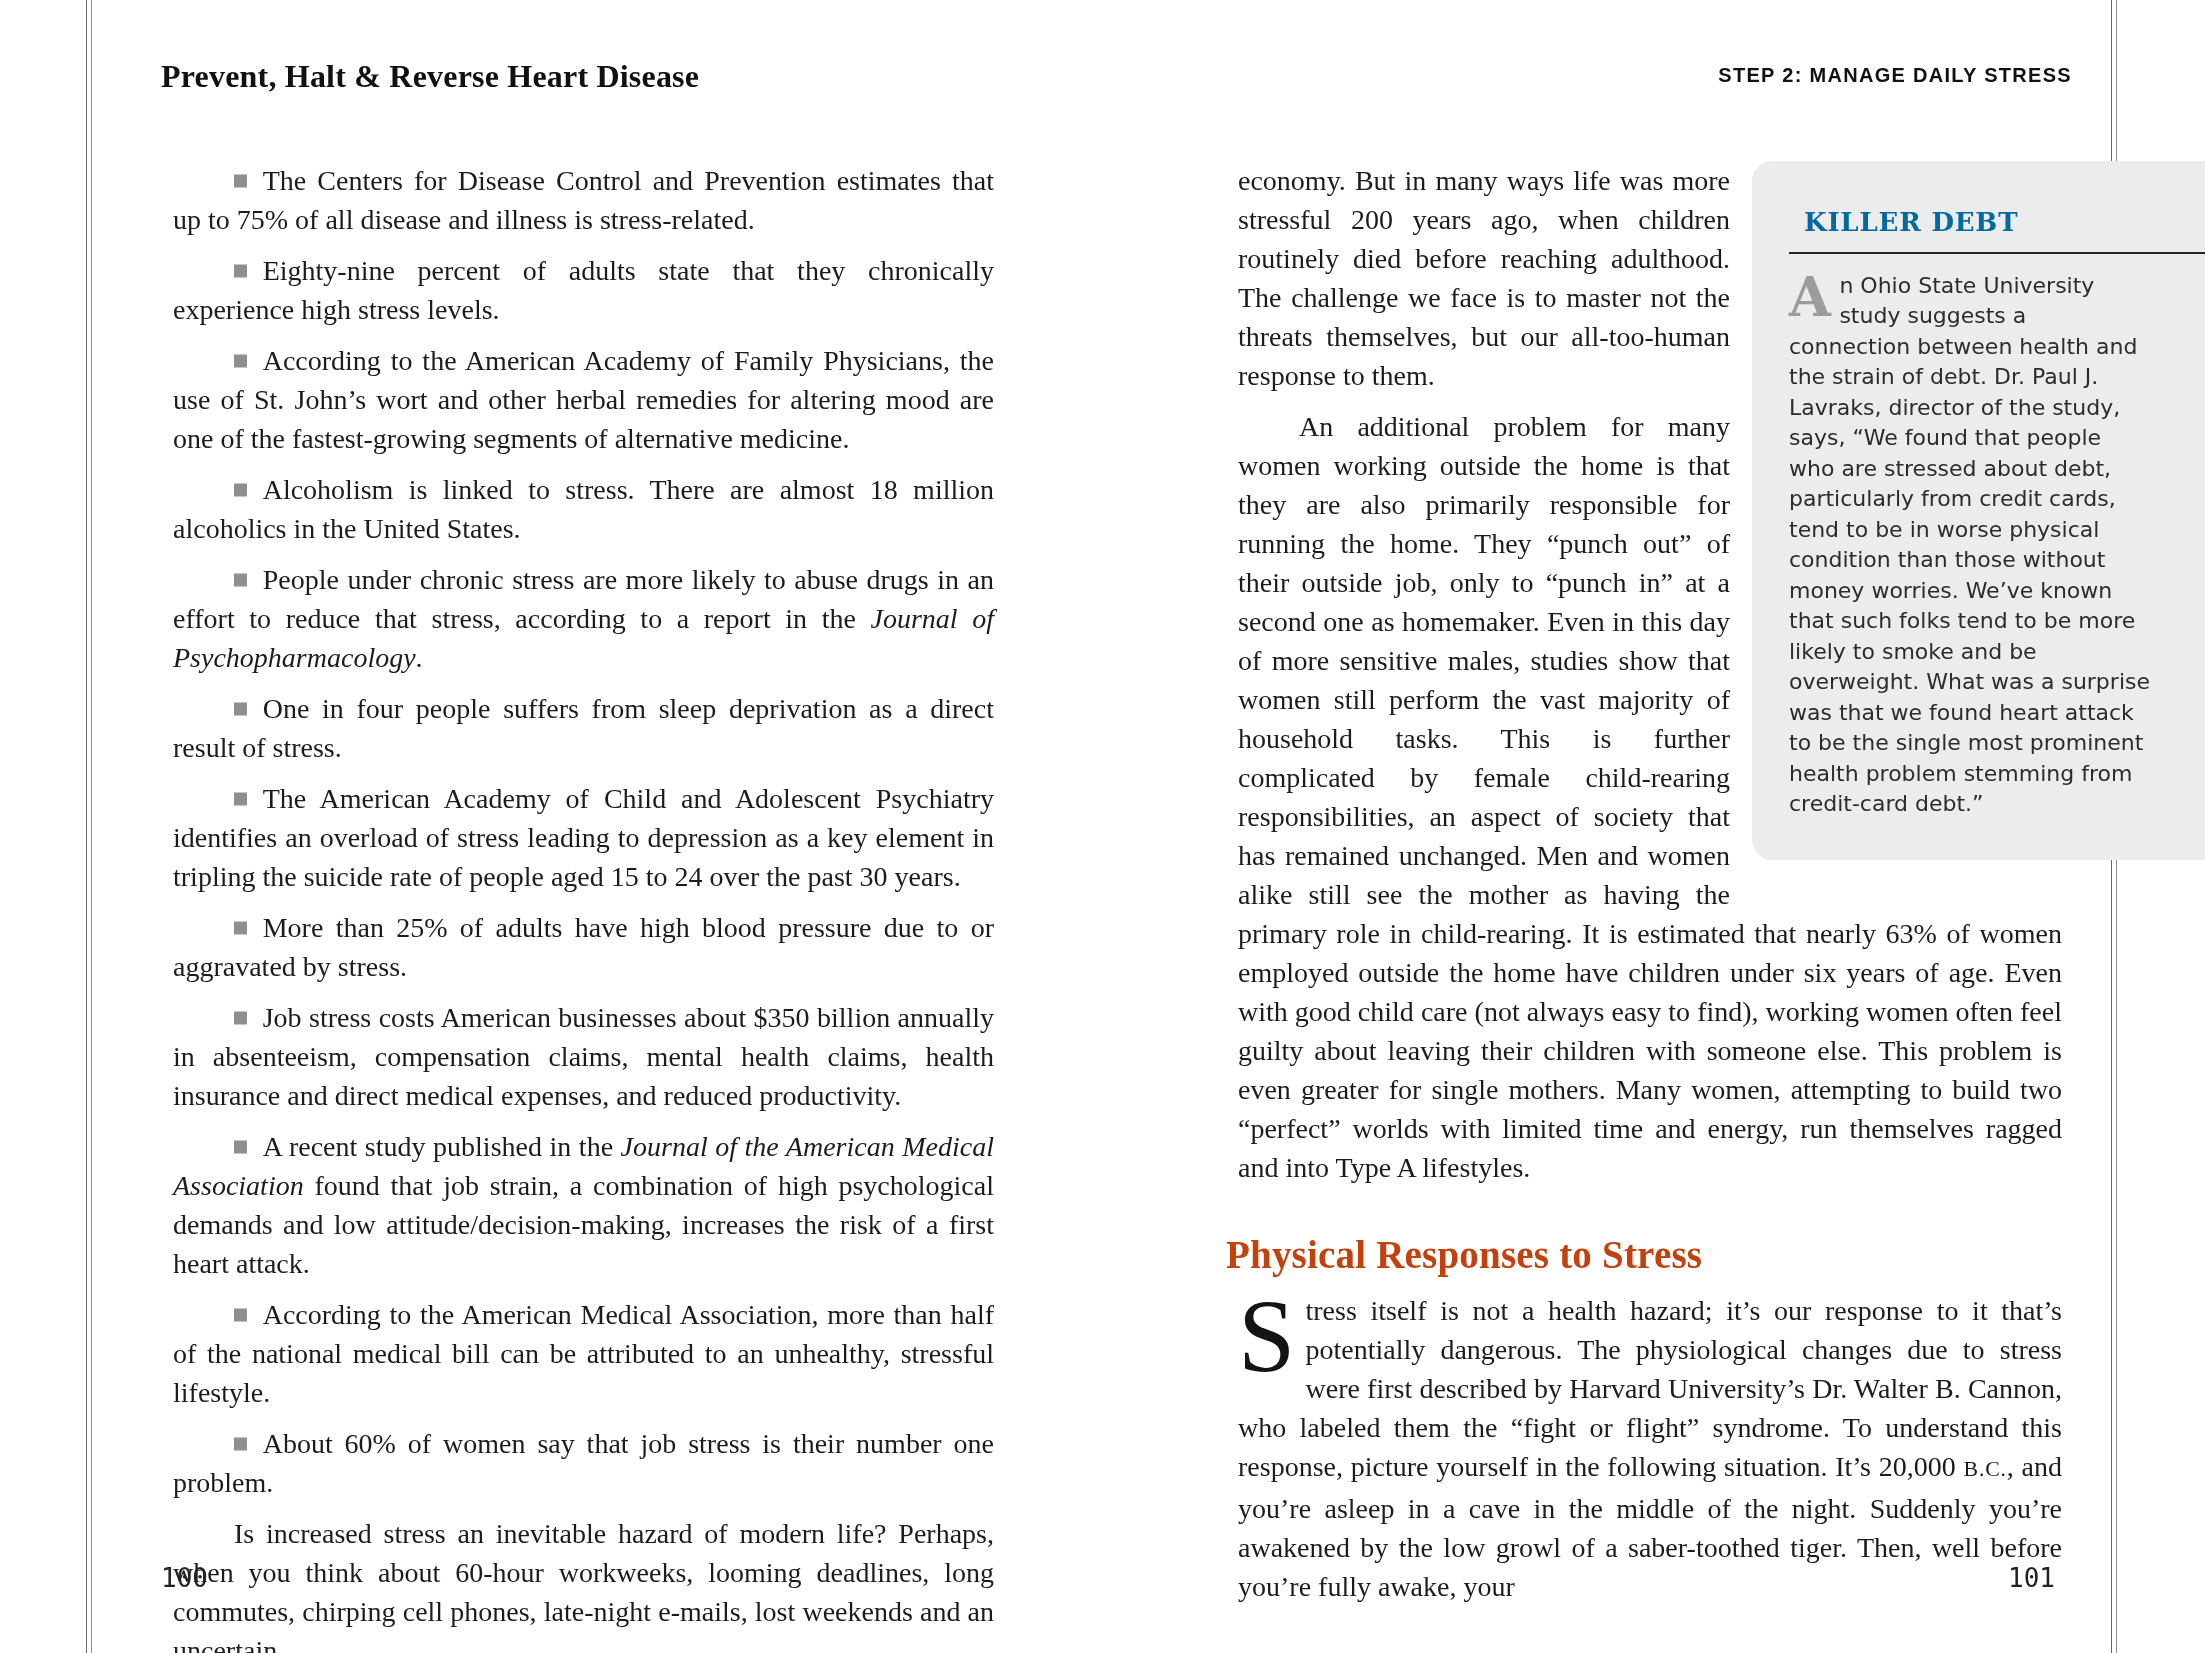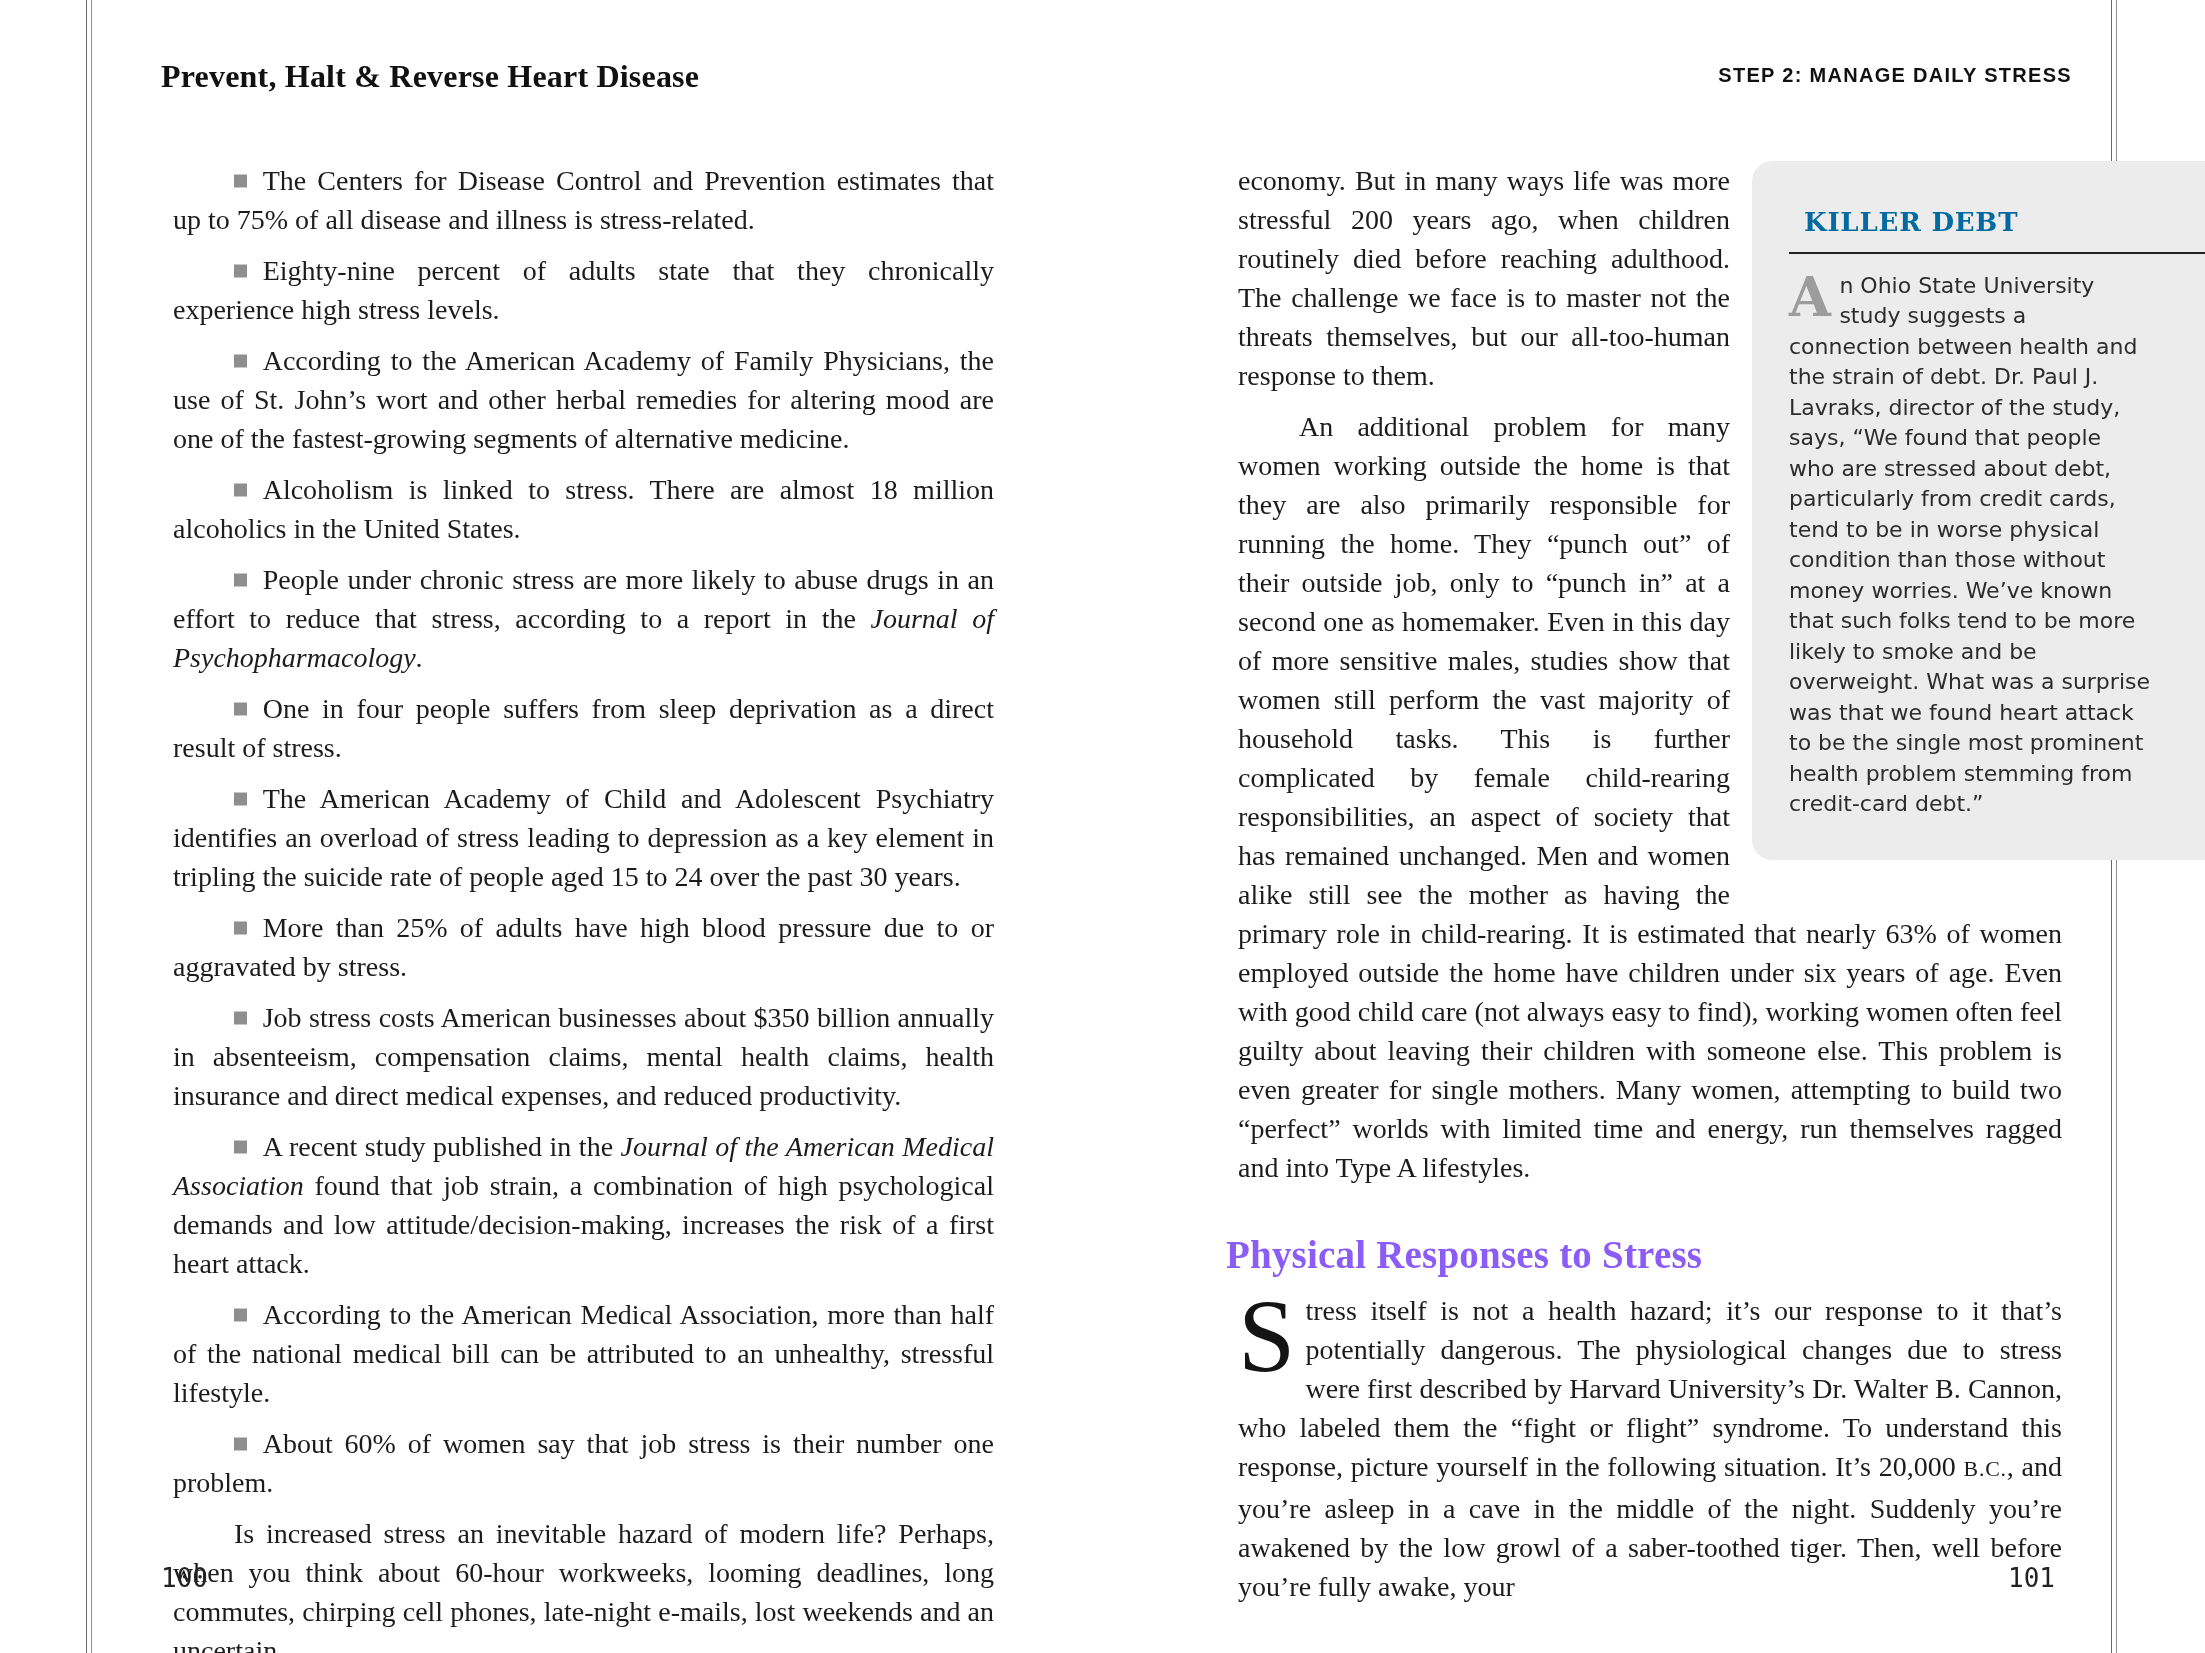--- a/index.html
+++ b/index.html
@@ -54,21 +54,21 @@
     position: absolute; left: 161px; top: 149px; width: 845px;
   }
   .right-column {
     position: absolute; left: 1226px; top: 149px; width: 848px;
   }
   .sidebar-spacer { float: right; width: 344px; height: 729px; }
 
   .section-heading {
     margin: 46px 0 13.6px 0;
     font-family: "Liberation Serif", serif;
-    font-weight: bold; font-size: 39px; color: #8b5cf6;
+    font-weight: bold; font-size: 39px; color: #c2410c;
     line-height: 44px; letter-spacing: 0.2px;
   }
   .dropcap-s {
     float: left;
     font-family: "Liberation Serif", serif;
     font-size: 103px; line-height: 78px;
     margin: 6.8px 10.2px 0 0; color: #141414;
   }
   .sc { font-size: 0.78em; letter-spacing: 0.8px; }
 

